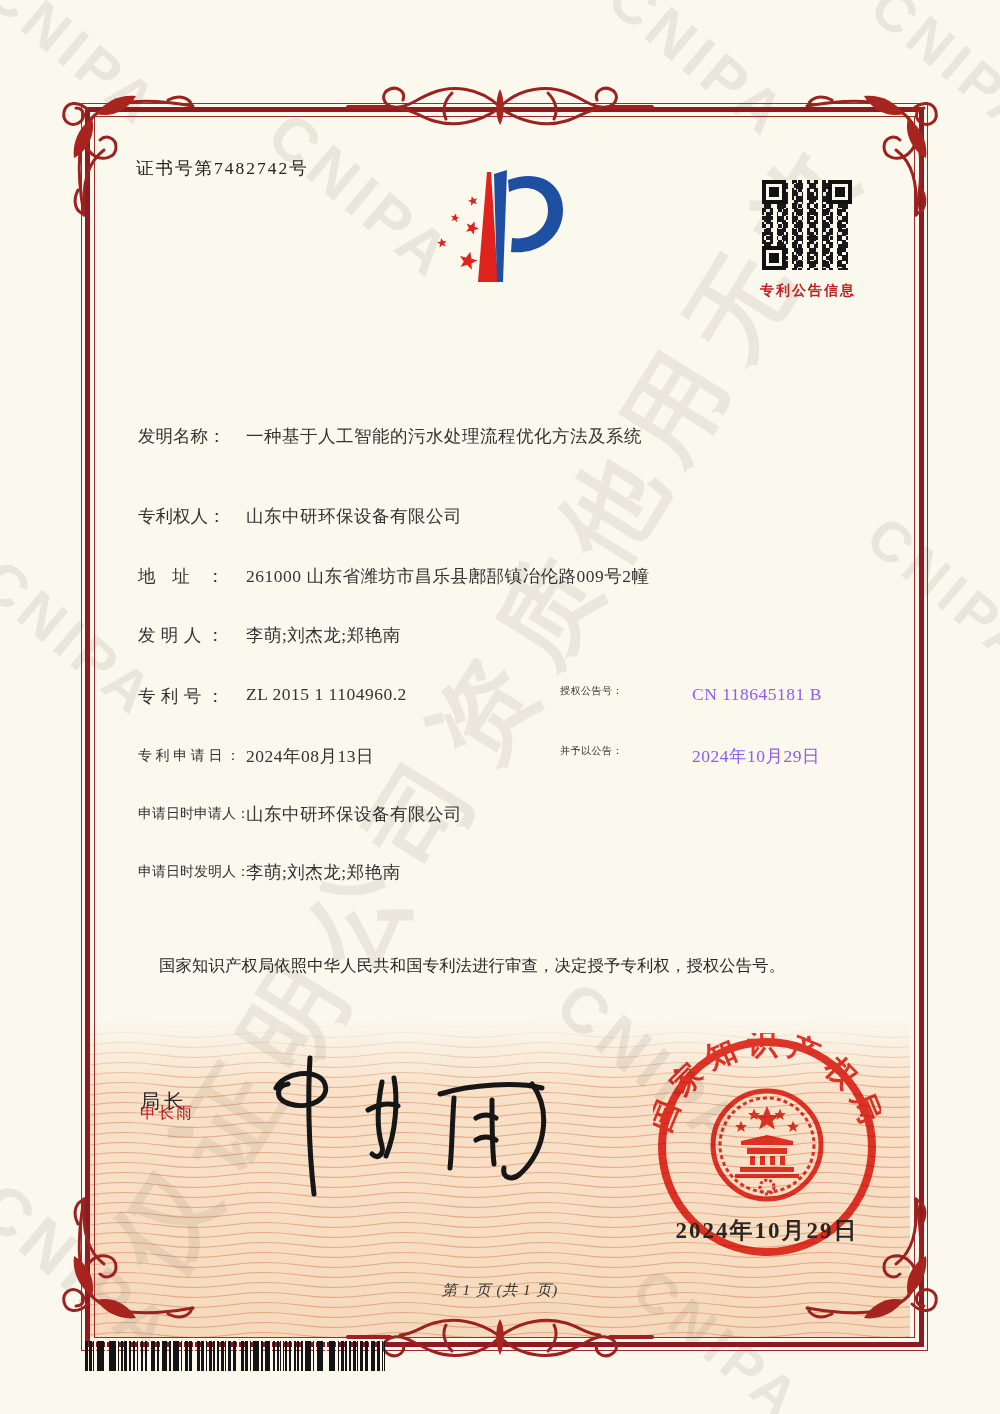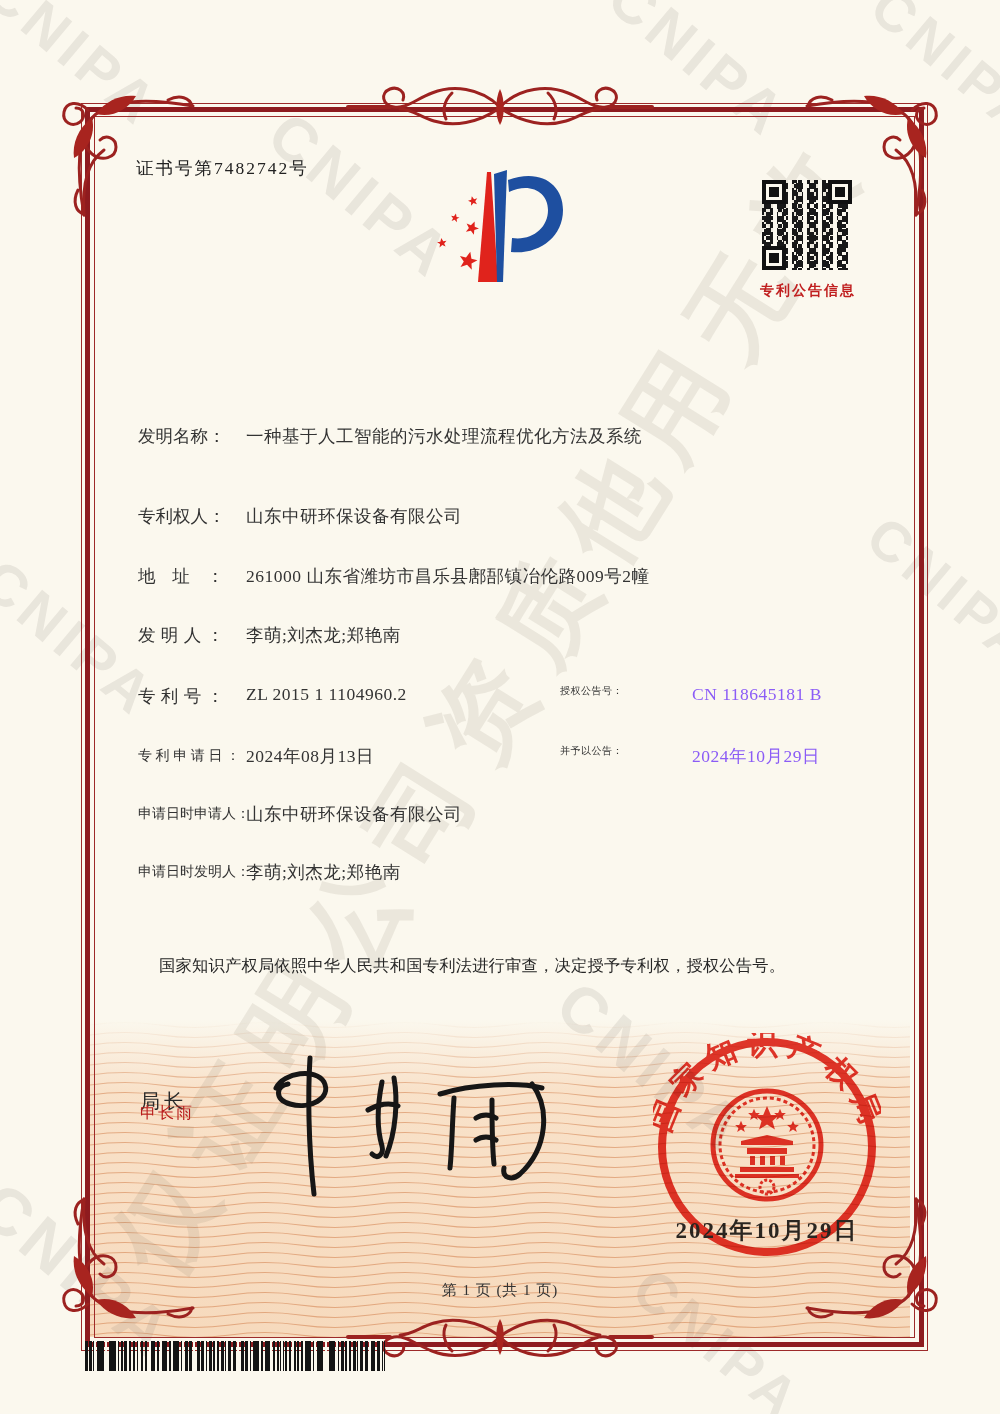--- a/index.html
+++ b/index.html
@@ -67,21 +67,21 @@
 
   
   .director-title{position:absolute;left:140px;top:1088px;font-size:20px;letter-spacing:4px;color:#2a2a2a;z-index:4;}
   .director-name{position:absolute;left:140px;top:1103px;font-size:16px;letter-spacing:2px;color:#b91c1c;z-index:4;}
   .sig{position:absolute;left:232px;top:1048px;z-index:4;}
 
   
   .seal{position:absolute;left:653px;top:1033px;width:228px;height:228px;z-index:5;opacity:0.93;mix-blend-mode:multiply;}
 
   
-  .footer{position:absolute;left:0;top:1281px;width:100%;text-align:center;font-size:15px;letter-spacing:1px;color:#333;z-index:4;}
+  .footer{position:absolute;left:0;top:1281px;width:100%;text-align:center;font-size:15px;letter-spacing:1px;color:#333;z-index:4;font-style:italic;}
   .barcode{position:absolute;left:85px;top:1341px;width:300px;height:30px;z-index:6;
      background:
        repeating-linear-gradient(90deg,transparent 0 9px,#fbf8ee 9px 11px),
        repeating-linear-gradient(90deg,#141414 0 2px,transparent 2px 4px),
        repeating-linear-gradient(90deg,#141414 0 1px,transparent 1px 6px),
        repeating-linear-gradient(90deg,#141414 0 3px,transparent 3px 13px);}
 </style>
 </head>
 <body>
 

